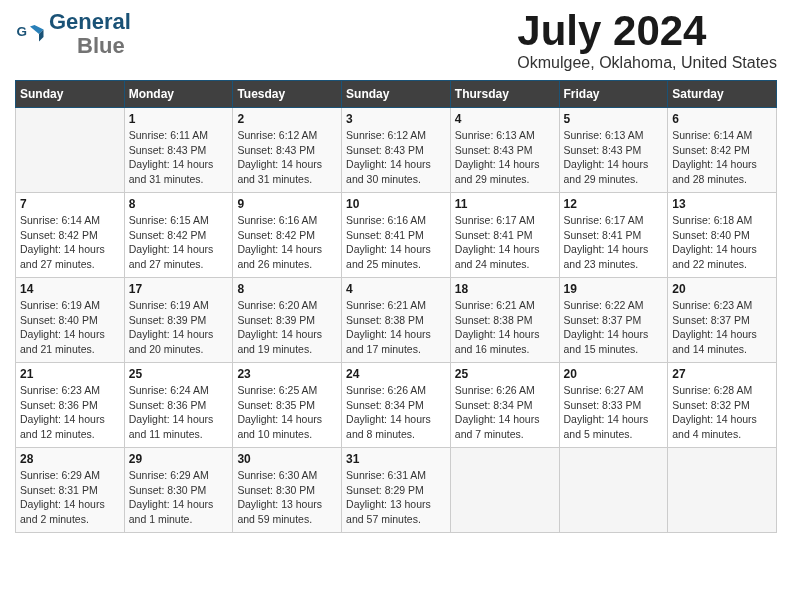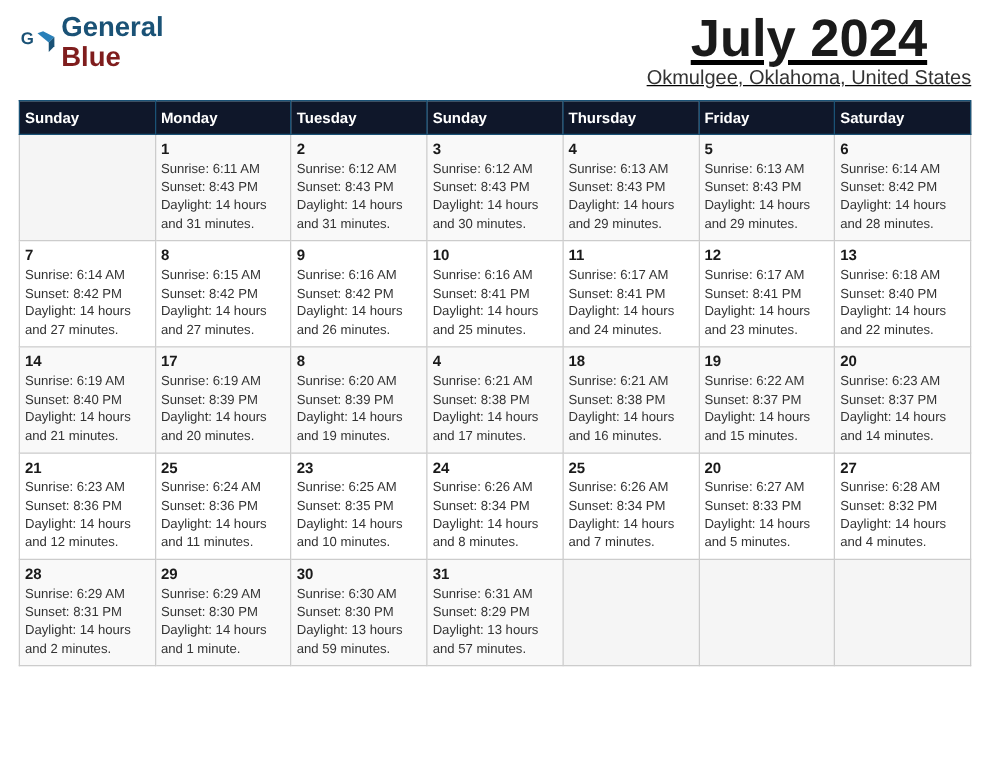--- a/index.html
+++ b/index.html
@@ -25,41 +25,40 @@
       font-size: 22px;
       font-weight: bold;
       color: #1a5276;
       line-height: 1.1;
     }
     .logo-icon {
       width: 30px;
       height: 30px;
     }
     .title-area {
-      text-align: center;
-      text-decoration: underline;
+      text-align: left;
     }
     .month-title {
       font-size: 42px;
       font-weight: bold;
       color: #1a1a1a;
       line-height: 1;
     }
     .location-title {
       font-size: 16px;
       color: #333;
       margin-top: 2px;
     }
     table {
       width: 100%;
       border-collapse: collapse;
       font-size: 11px;
     }
     thead th {
-      background-color: #0f172a;
+      background-color: #404040;
       color: #fff;
       padding: 6px 4px;
       font-size: 12px;
       font-weight: bold;
       border: 1px solid #1a5276;
       text-align: left;
     }
     tbody td {
       border: 1px solid #ccc;
       vertical-align: top;
@@ -93,21 +92,21 @@
 
 <div class="header-area">
   <div class="logo">
     <svg class="logo-icon" viewBox="0 0 40 40">
       <text x="2" y="22" font-size="18" font-weight="bold" fill="#1a5276">G</text>
       <polygon points="26,8 38,14 32,20 20,10" fill="#2980b9"></polygon>
       <polygon points="32,20 38,14 38,24 32,30" fill="#1a5276"></polygon>
     </svg>
     <div class="logo-text">
       <div>General</div>
-      <div style="color:#7f1d1d;">Blue</div>
+      <div style="color:#737373;margin-left:28px;">Blue</div>
     </div>
   </div>
   <div class="title-area">
     <div class="month-title">July 2024</div>
     <div class="location-title">Okmulgee, Oklahoma, United States</div>
   </div>
 </div>
 
 <table>
   <thead>

